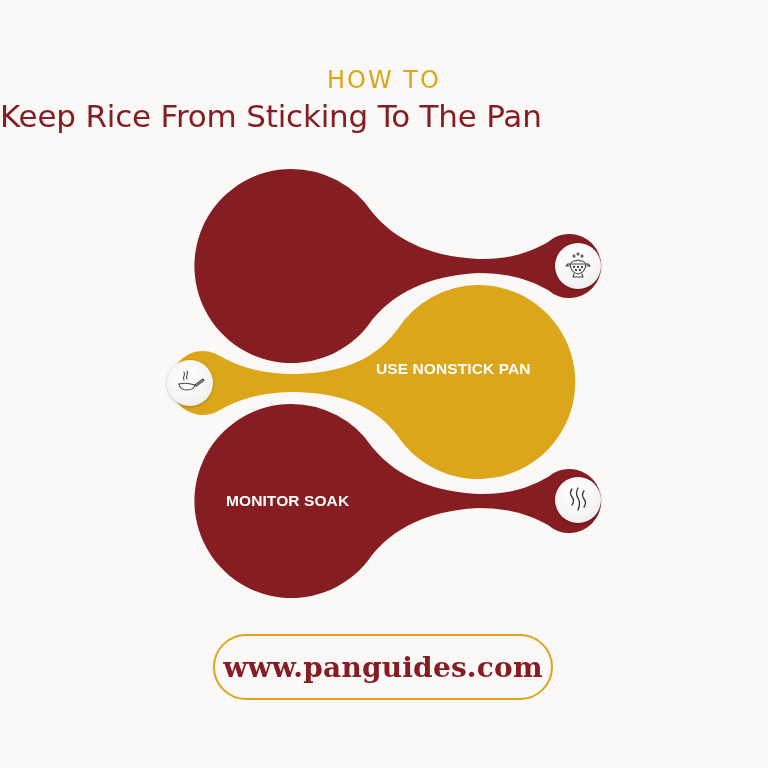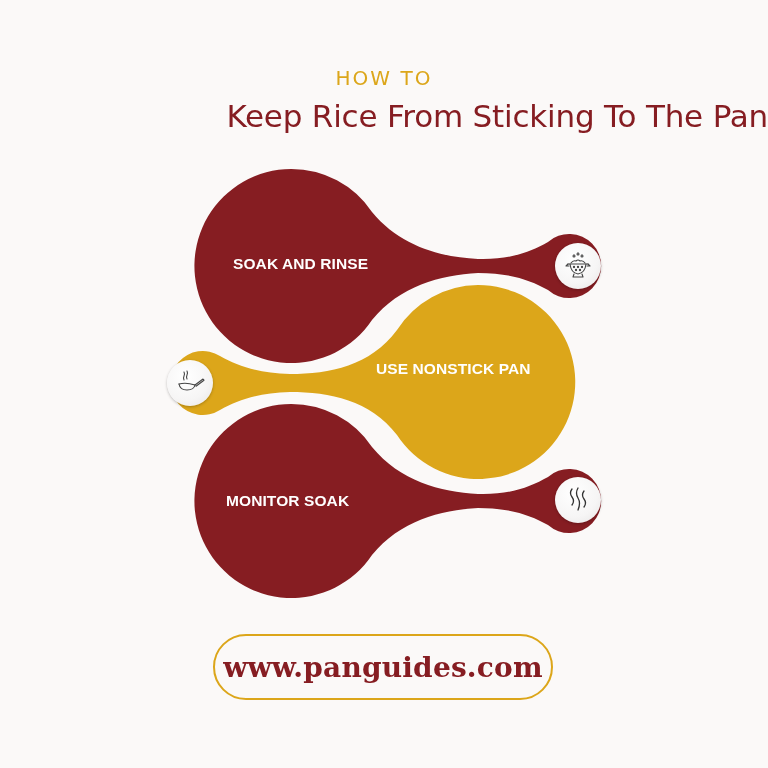--- a/index.html
+++ b/index.html
@@ -17,31 +17,31 @@
       background: #fbf9f8;
       font-family: "Liberation Sans", "DejaVu Sans", sans-serif;
     }
     .eyebrow {
       position: absolute;
       left: 0;
       top: 66px;
       width: 768px;
       text-align: center;
       font-family: "DejaVu Sans", "Liberation Sans", sans-serif;
-      font-size: 20px;
+      font-size: 24px;
       letter-spacing: 2px;
       color: #dca61a;
       font-weight: normal;
     }
     .title {
       position: absolute;
       left: 0;
       top: 98px;
       width: 768px;
-      text-align: right;
+      text-align: left;
       font-family: "DejaVu Sans", "Liberation Sans", sans-serif;
       font-size: 31px;
       color: #861d22;
       font-weight: normal;
       letter-spacing: -0.2px;
     }
     .diagram {
       position: absolute;
       left: 0;
       top: 0;
@@ -139,21 +139,20 @@
         A 97 97 0 0 1 372 447
         C 400 481, 440 492, 478 494
         C 510 495, 530 487, 548 477
         A 32 32 0 1 1 548 525
         C 530 515, 510 508, 478 508
         C 440 510, 400 521, 372 555
         A 97 97 0 1 1 291 404 Z"></path>
     </g>
   </svg>
 
-  <div class="step-label label-1">SOAK AND RINSE</div>
   <div class="step-label label-2">USE NONSTICK PAN</div>
   <div class="step-label label-3">MONITOR SOAK</div>
 
   <div class="icon-disc icon-1">
     <svg width="32" height="32" viewBox="0 0 32 32" fill="none" stroke="#444" stroke-width="1.1" stroke-linecap="round" stroke-linejoin="round">
       <path d="M11 6 q1 -2.5 2 0 a1 1 0 0 1 -2 0z"></path>
       <path d="M15 4 q1 -2.5 2 0 a1 1 0 0 1 -2 0z"></path>
       <path d="M19 6 q1 -2.5 2 0 a1 1 0 0 1 -2 0z"></path>
       <path d="M9 13 q2 -3 5 -2 q2 -2 4 0 q3 -1 5 2"></path>
       <path d="M6 14 h20"></path>

